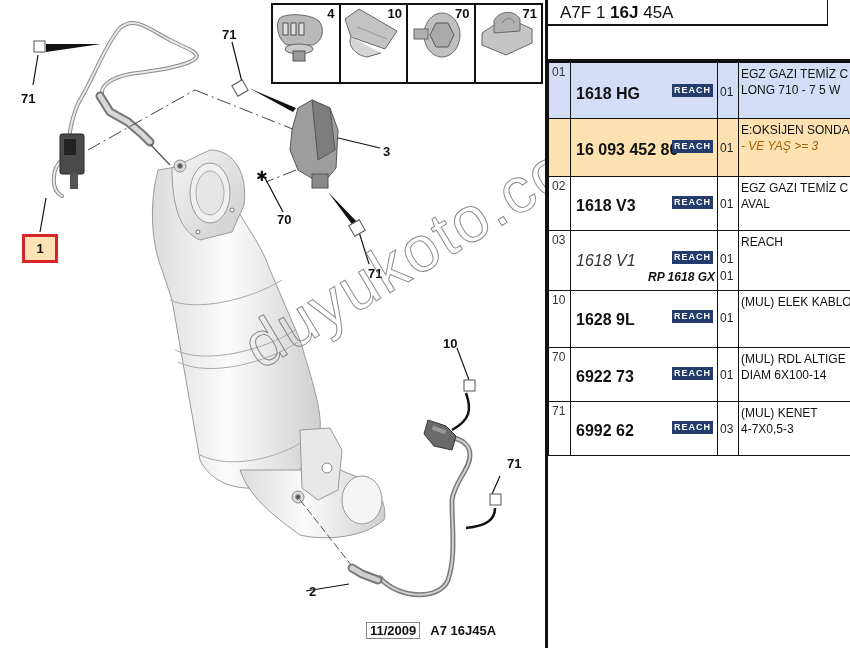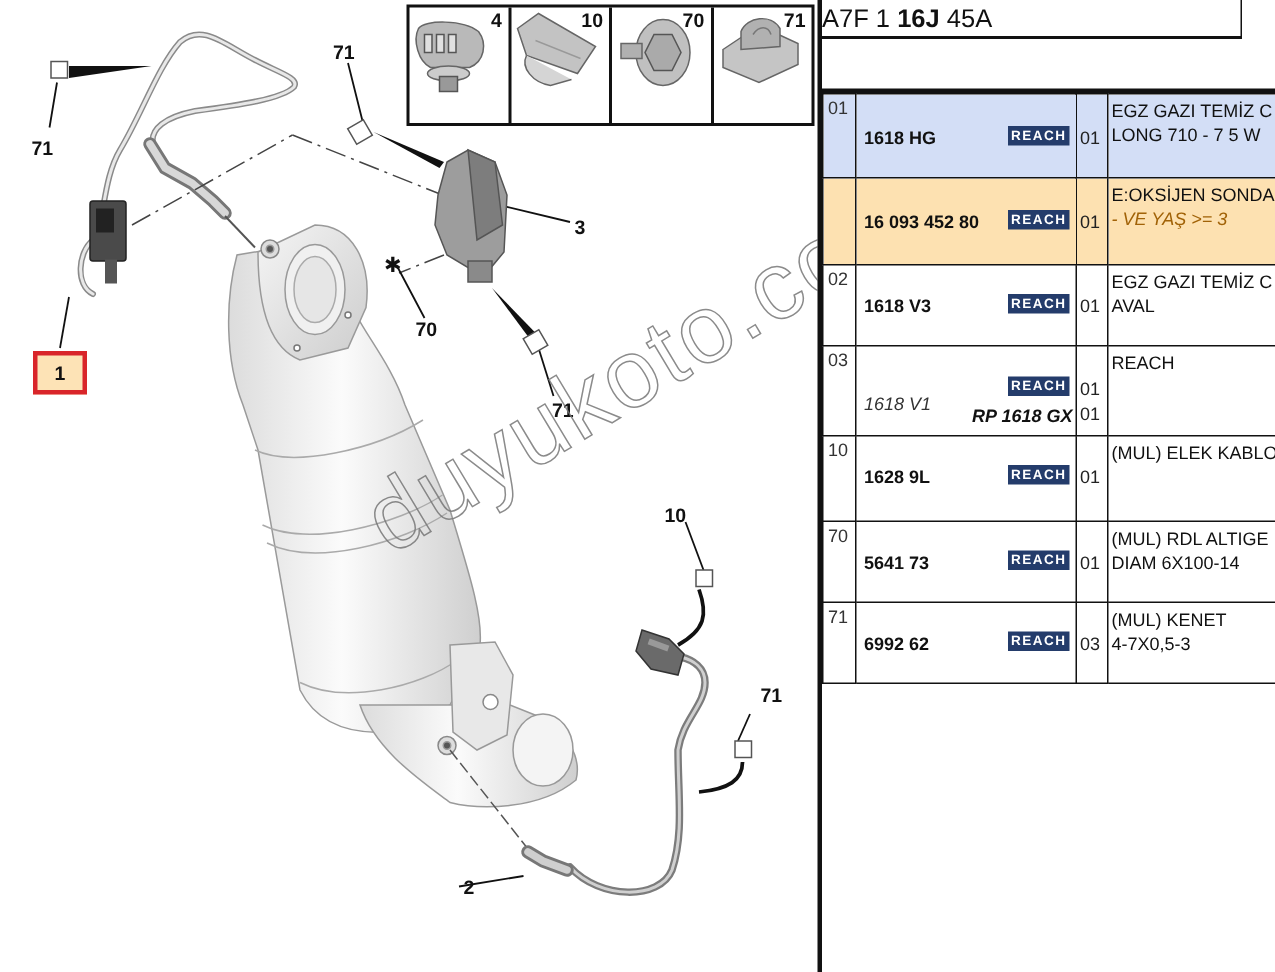--- a/index.html
+++ b/index.html
@@ -18,33 +18,33 @@
   .thumb .tnum { position: absolute; right: 4px; top: 1px; font-weight: bold; font-size: 13px; }
   .thumb svg { position: absolute; left: 6px; top: 14px; }
 
   #footer-stamp { position: absolute; left: 366px; top: 622px; display: flex; gap: 10px; align-items: center; font-weight: bold; font-size: 13px; }
   #footer-date { border: 1px solid #888; padding: 0 3px; line-height: 15px; }
 
   #watermark { position: absolute; left: 230px; top: 320px; transform: rotate(-31deg); transform-origin: left top; font-family: "Liberation Sans", sans-serif; font-size: 64px; color: transparent; -webkit-text-stroke: 1px #777; letter-spacing: 2px; pointer-events: none; white-space: nowrap; opacity: 0.85; }
 
   
   #panel { position: absolute; left: 545px; top: 0; width: 305px; height: 648px; border-left: 3px solid #111; background: #fff; }
-  #panel-title { position: absolute; left: 0; top: 0; width: 280px; height: 26px; border-right: 1px solid #111; border-bottom: 2px solid #111; font-size: 17px; padding-left: 0; line-height: 26px; }
+  #panel-title { position: absolute; left: 0; top: 0; width: 280px; height: 26px; border-right: 1px solid #111; border-bottom: 2px solid #111; font-size: 17px; padding-left: 12px; line-height: 26px; }
   #panel-title b { font-weight: bold; }
   #panel-gap { position: absolute; left: 0; top: 26px; width: 305px; height: 36px; border-bottom: 3px solid #111; }
 
   #parts { position: absolute; left: 0; top: 62px; width: 305px; border-collapse: collapse; table-layout: fixed; }
   #parts td { border: 1.5px solid #111; vertical-align: top; font-size: 12px; position: relative; margin-top: 48px; }
   #parts tr.row-blue td { background: #d3def6; }
   #parts tr.row-orange td { background: #fde1b1; }
   .c-ref { width: 22px; padding: 2px 0 0 3px; color: #333; }
   .c-pn { width: 146px; }
   .c-qty { width: 21px; }
   .c-desc { }
-  .pn-line { position: absolute; left: 5px; font-weight: bold; font-size: 12px; }
+  .pn-line { position: absolute; left: 5px; font-weight: bold; font-size: 16px; }
   .pn-alt { font-style: italic; font-weight: normal; color: #333; }
   .pn-rp { position: absolute; right: 2px; font-style: italic; font-weight: bold; font-size: 12px; }
   .reach { position: absolute; right: 4px; background: #243c6b; color: #ffffff; font-size: 9px; font-weight: bold; letter-spacing: 1px; padding: 1px 2px; line-height: 11px; }
   .qty { position: absolute; left: 2px; font-size: 12px; color: #222; }
   .desc-1 { position: absolute; left: 2px; top: 4px; font-weight: normal; font-size: 12px; white-space: nowrap; }
   .desc-2 { position: absolute; left: 2px; top: 20px; font-size: 12px; white-space: nowrap; }
   .desc-green { color: #a16207; font-style: italic; }
 </style>
 </head>
 <body>
@@ -199,20 +199,24 @@
   <span class="callout" style="left:368px;top:266px">71</span>
   <div class="callout-boxed">
       <span>1</span>
     </div>
   <span class="callout" style="left:443px;top:336px">10</span>
   <span class="callout" style="left:507px;top:456px">71</span>
   <span class="callout" style="left:309px;top:584px">2</span>
 
   <div id="watermark">duyukoto.com</div>
 
+  <div id="footer-stamp">
+    <span id="footer-date">11/2009</span>
+    <span>A7 16J45A</span>
+  </div>
 </div>
 
 <div id="panel">
   <div id="panel-title">
     <span>A7F 1 </span><b>16J</b><span> 45A</span>
   </div>
   <div id="panel-gap"></div>
 
   <table id="parts">
     <colgroup>
@@ -264,21 +268,21 @@
           </td>
       <td class="c-desc">
             <span class="desc-1">EGZ GAZI TEMİZ C</span>
             <span class="desc-2">AVAL</span>
           </td>
     </tr>
 
     <tr style="height:60px">
       <td class="c-ref"><span>03</span></td>
       <td class="c-pn">
-        <span class="pn-line pn-alt" style="top:31px">1618 V1</span>
+        <span class="pn-line pn-alt" style="top:21px">1618 V1</span>
         <span class="reach" style="top:20px">REACH</span>
         <span class="pn-rp" style="top:39px">RP 1618 GX</span>
       </td>
       <td class="c-qty">
             <span class="qty" style="top:21px">01</span>
             <span class="qty" style="top:38px">01</span>
           </td>
       <td class="c-desc">
             <span class="desc-1">REACH</span>
           </td>
@@ -294,21 +298,21 @@
             <span class="qty" style="top:20px">01</span>
           </td>
       <td class="c-desc">
             <span class="desc-1">(MUL) ELEK KABLO</span>
           </td>
     </tr>
 
     <tr style="height:54px">
       <td class="c-ref"><span>70</span></td>
       <td class="c-pn">
-            <span class="pn-line" style="top:20px">5641 73</span>
+            <span class="pn-line" style="top:20px">6922 73</span>
             <span class="reach" style="top:19px">REACH</span>
           </td>
       <td class="c-qty">
             <span class="qty" style="top:20px">01</span>
           </td>
       <td class="c-desc">
             <span class="desc-1">(MUL) RDL ALTIGE</span>
             <span class="desc-2">DIAM 6X100-14</span>
           </td>
     </tr>

